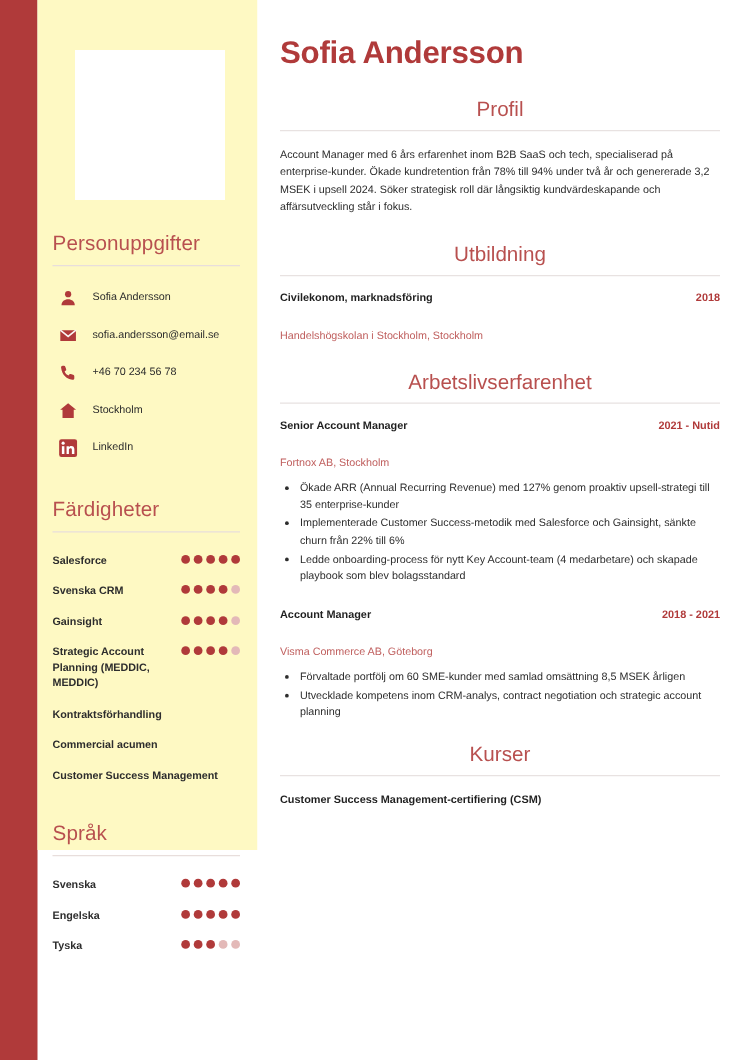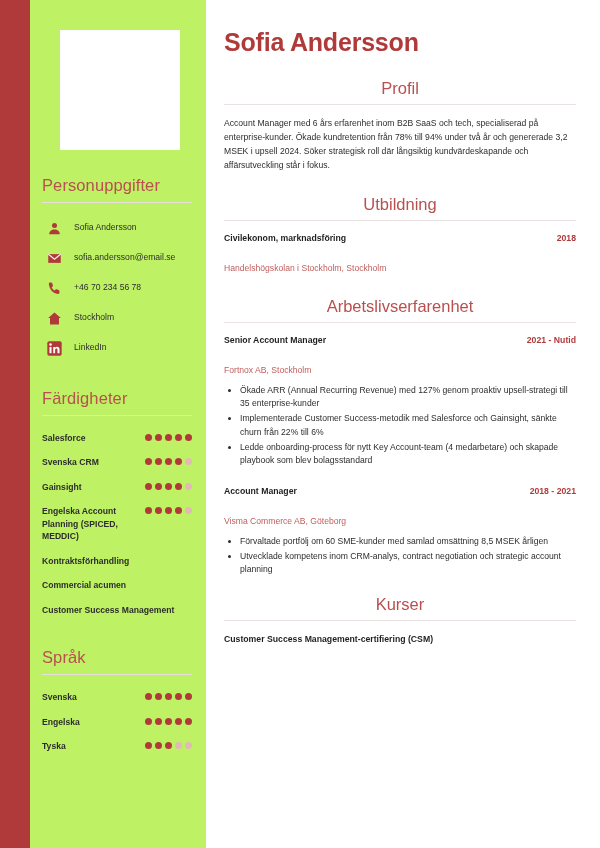--- a/index.html
+++ b/index.html
@@ -23,24 +23,24 @@
   .stripe {
     width: 30px;
     flex: 0 0 30px;
     background: #b03a3a;
     height: 848px;
   }
   
   .sidebar {
     width: 176px;
     flex: 0 0 176px;
-    background: #bef264;
-    height: 848px;
+    background: #fef9c3;
+    height: 680px;
     box-sizing: border-box;
-    padding: 0 0 0 0;
+    padding: 10px 0 0 0;
   }
   .photo-wrap {
     padding: 30px 26px 0 30px;
   }
   .photo {
     width: 120px;
     height: 120px;
     background: #ffffff;
   }
   .side-inner {
@@ -273,21 +273,21 @@
             <span class="skill-name">Gainsight</span>
             <div class="dots">
               <span class="dot on"></span>
               <span class="dot on"></span>
               <span class="dot on"></span>
               <span class="dot on"></span>
               <span class="dot"></span>
             </div>
           </div>
           <div class="skill-row">
-            <span class="skill-name">Engelska Account Planning (SPICED, MEDDIC)</span>
+            <span class="skill-name">Strategic Account Planning (MEDDIC, MEDDIC)</span>
             <div class="dots">
               <span class="dot on"></span>
               <span class="dot on"></span>
               <span class="dot on"></span>
               <span class="dot on"></span>
               <span class="dot"></span>
             </div>
           </div>
           <div class="skill-row">
             <span class="skill-name">Kontraktsförhandling</span>

